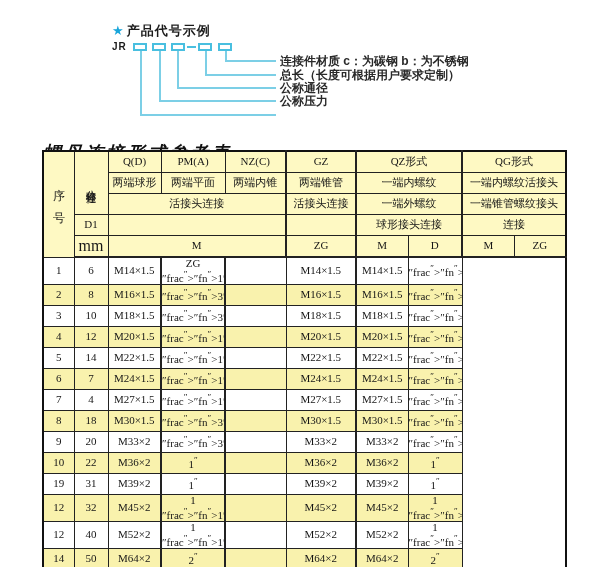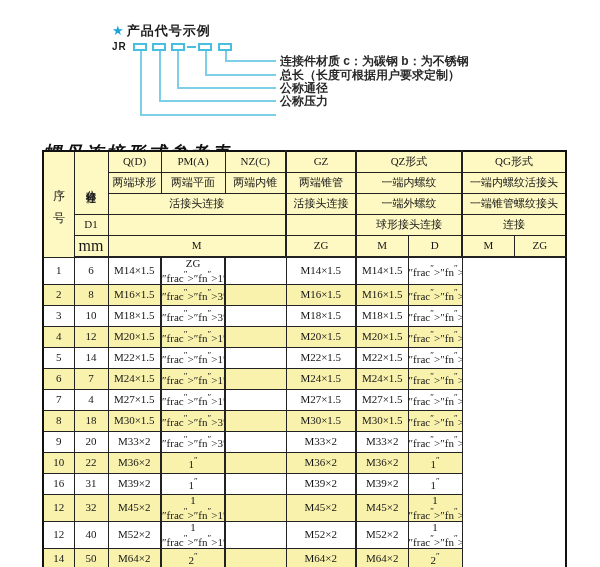--- a/index.html
+++ b/index.html
@@ -225,21 +225,21 @@
           <td>10</td>
           <td>22</td>
           <td>M36×2</td>
           <td class="bl2">1<span class="inch">″</span></td>
           <td class="bl2"></td>
           <td>M36×2</td>
           <td class="bl2">M36×2</td>
           <td>1<span class="inch">″</span></td>
         </tr>
         <tr>
-          <td>16</td>
+          <td>19</td>
           <td>31</td>
           <td>M39×2</td>
           <td class="bl2">1<span class="inch">″</span></td>
           <td class="bl2"></td>
           <td>M39×2</td>
           <td class="bl2">M39×2</td>
           <td>1<span class="inch">″</span></td>
         </tr>
         <tr class="alt">
           <td>12</td>

